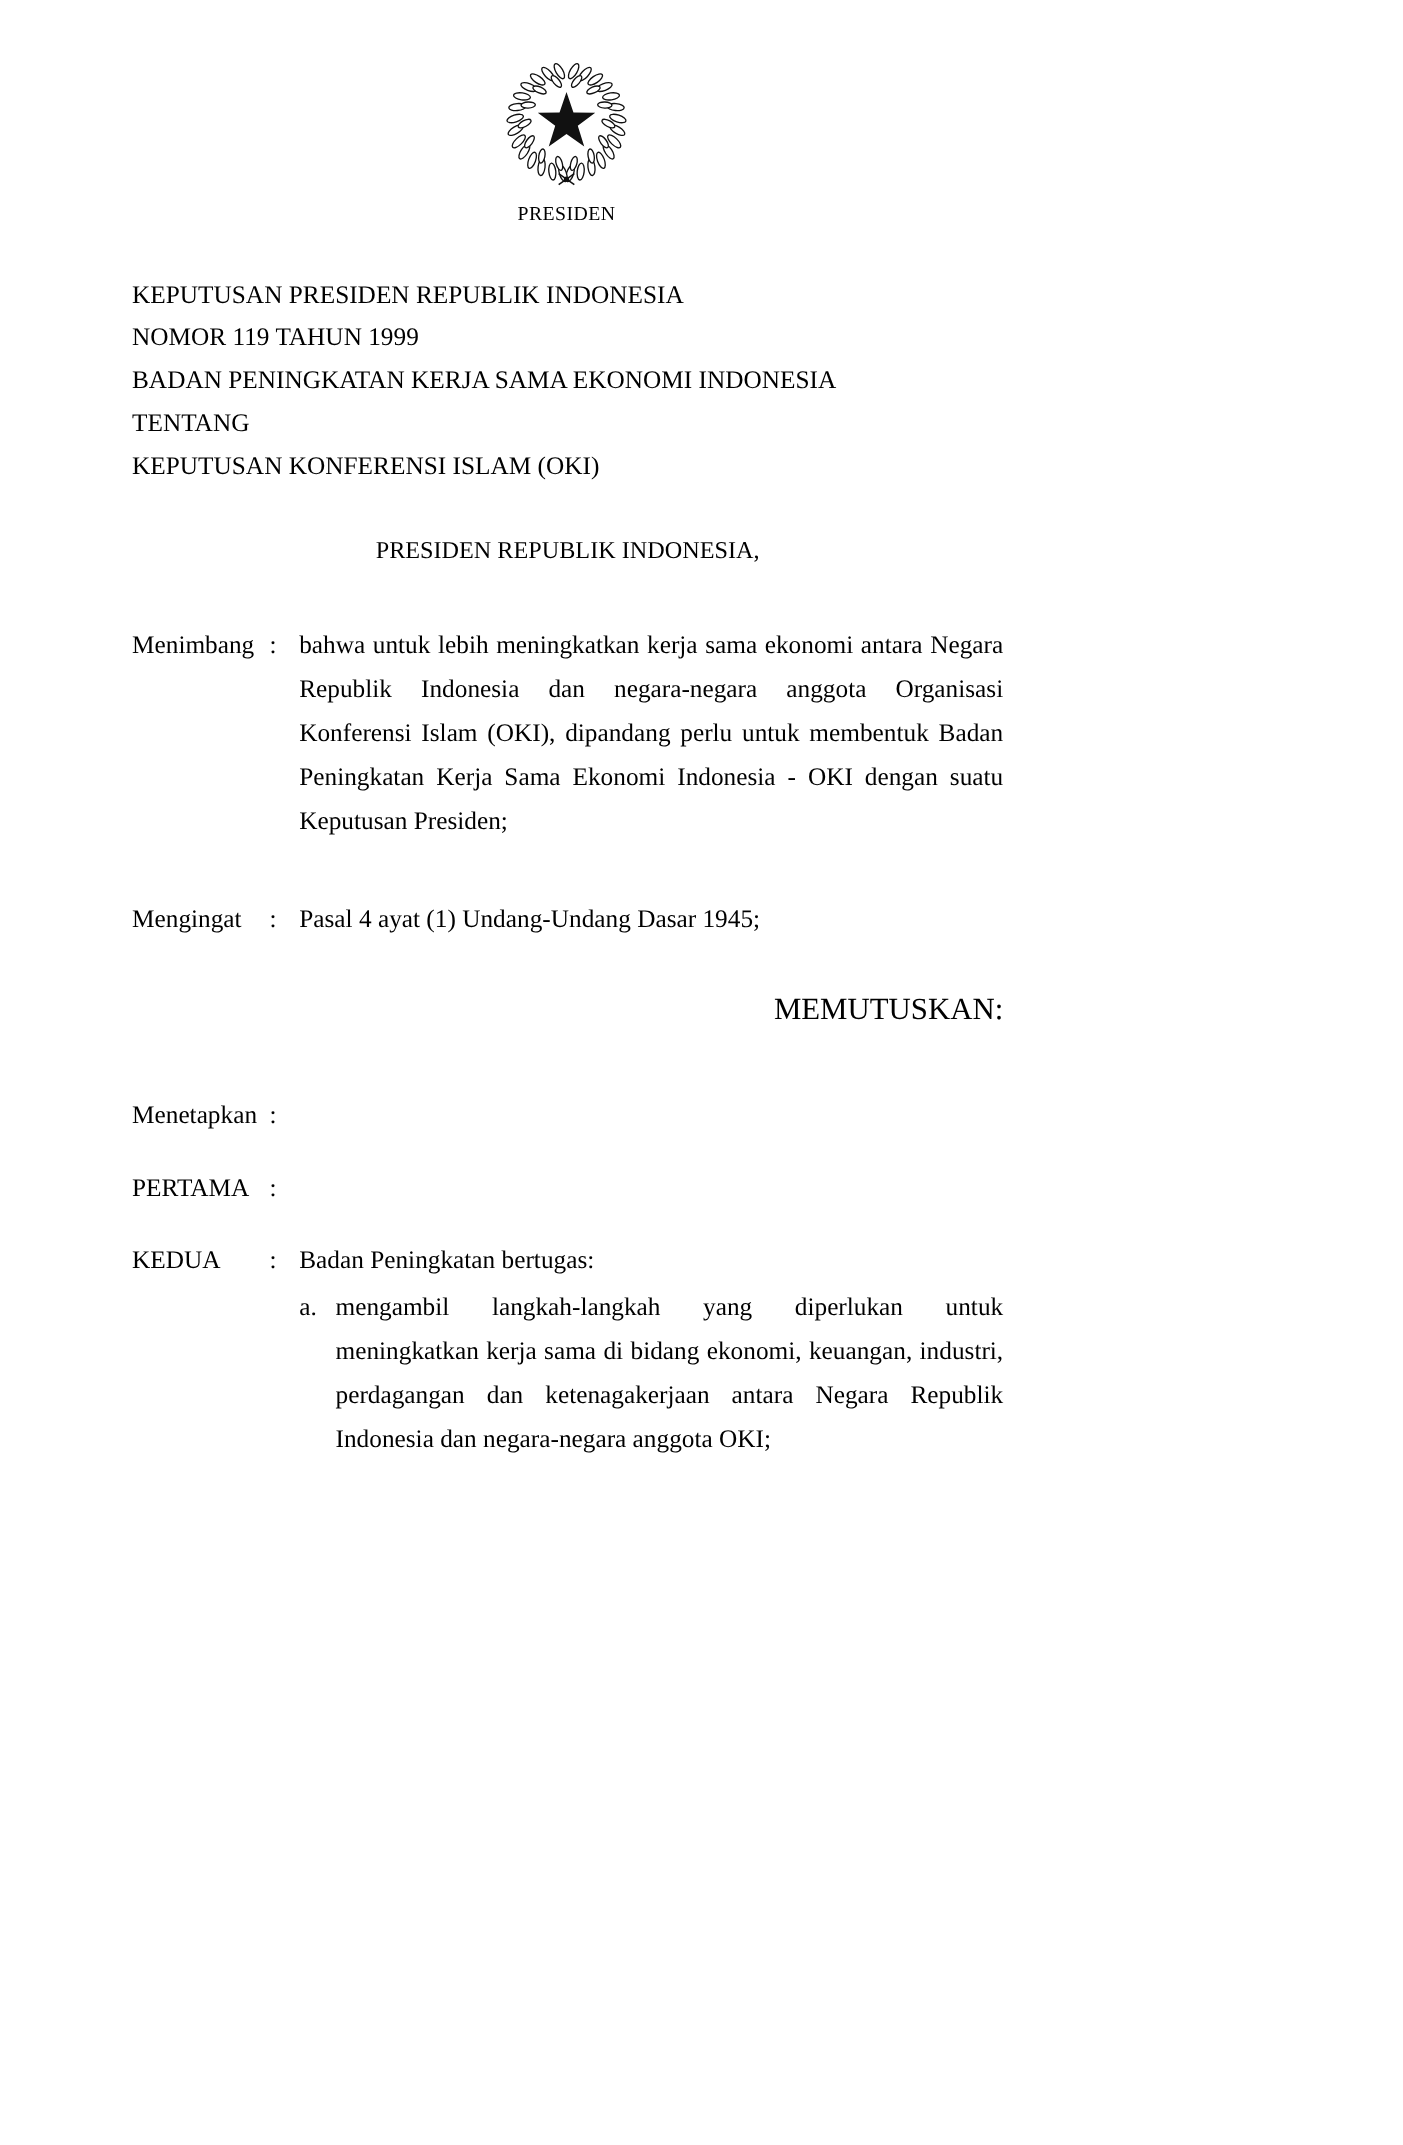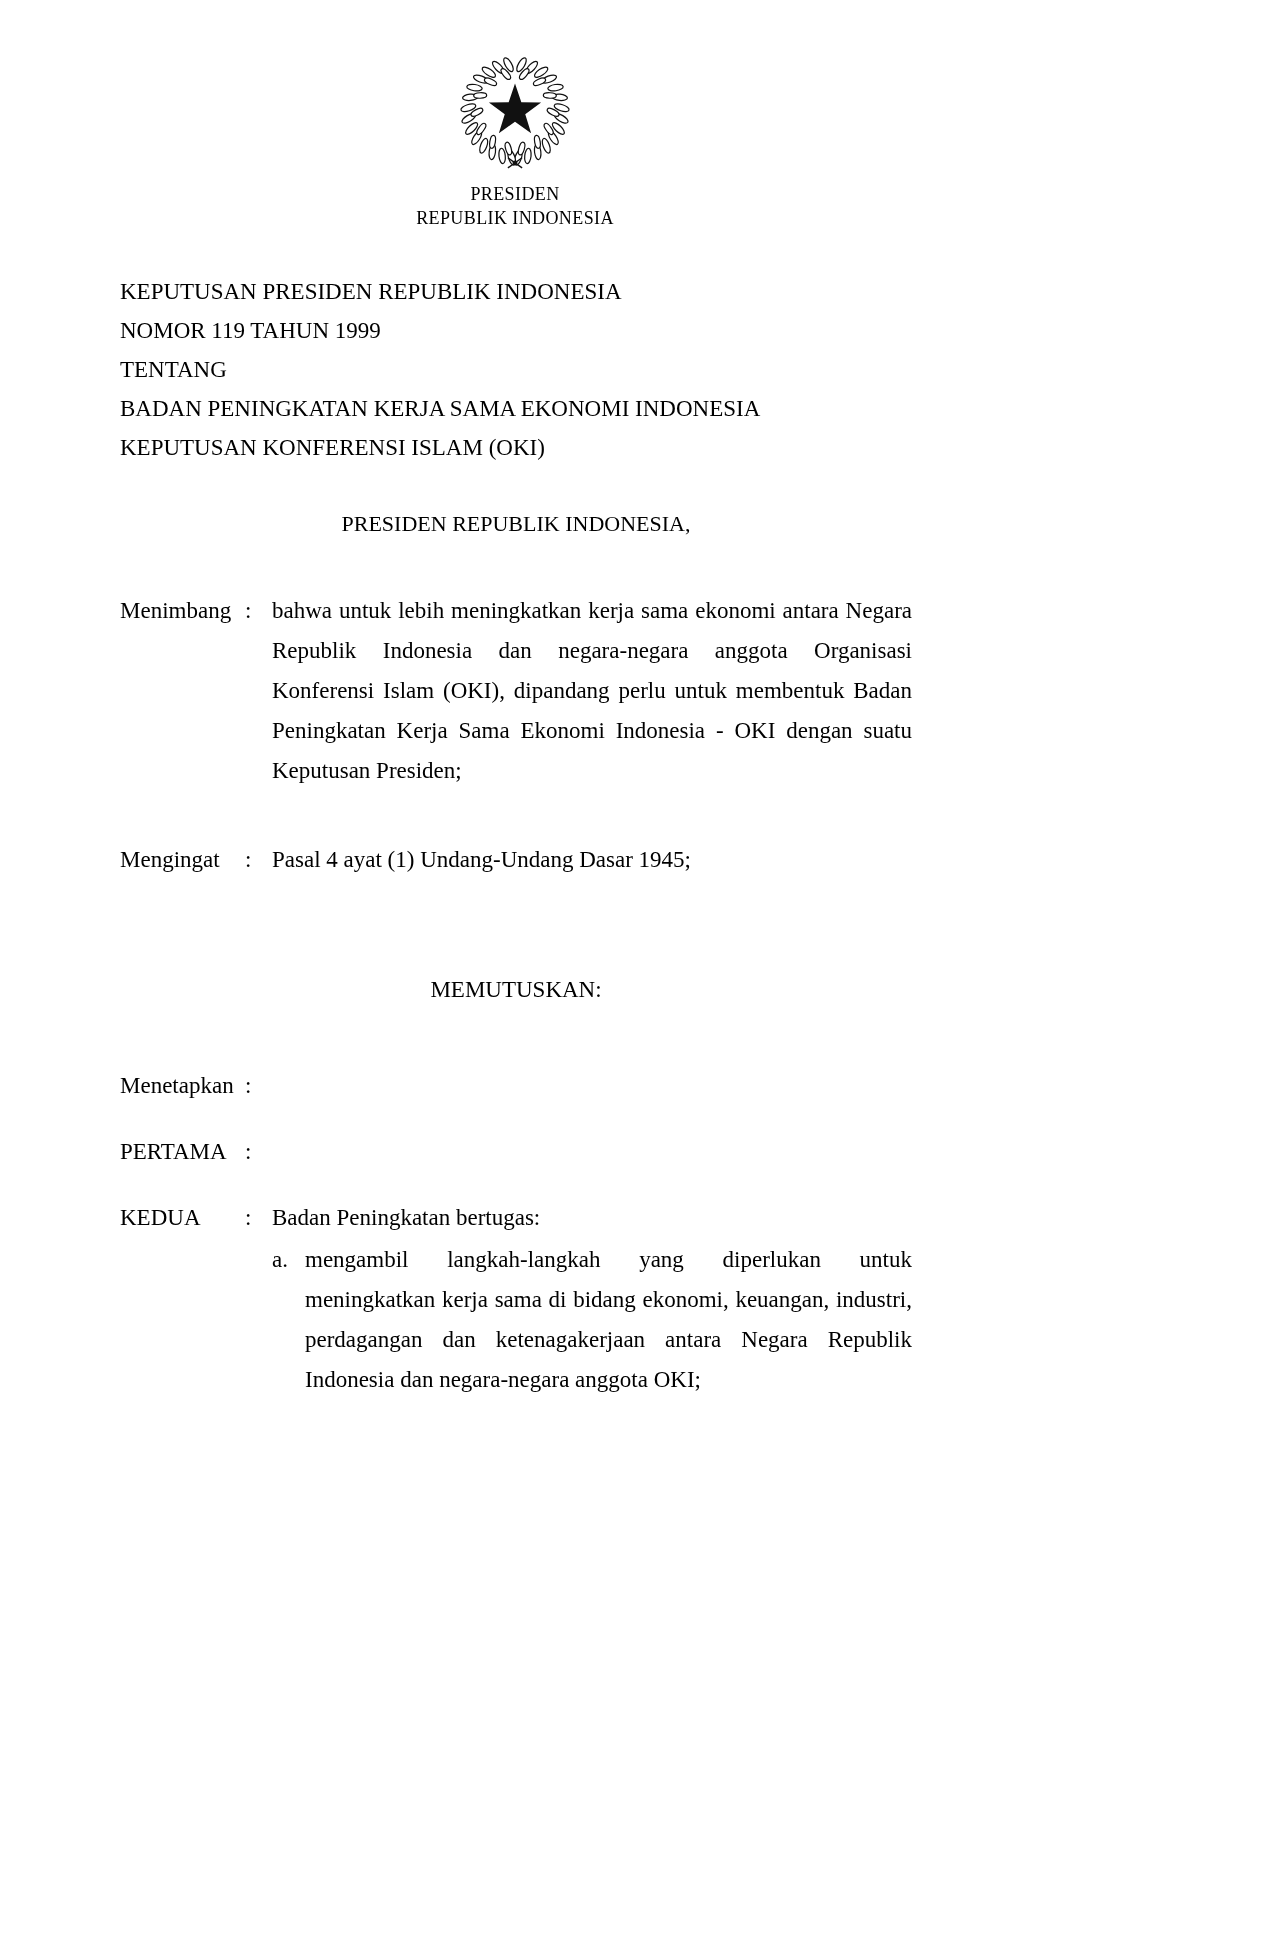--- a/index.html
+++ b/index.html
@@ -57,24 +57,24 @@
     display: grid;
     grid-template-columns: 125px 27px 1fr;
     align-items: start;
   }
   .item .label { white-space: nowrap; }
   .item .colon { text-align: left; }
   .item .text { }
   .just { text-align: justify; }
   .item-mengingat { margin-top: 49px; }
   .memutuskan {
-    margin-top: 90px;
+    margin-top: 42px;
     margin-bottom: 56px;
-    text-align: center;
-    font-size: 23px;
+    text-align: right;
+    font-size: 28px;
   }
   .item-pertama { margin-top: 26px; }
   .item-kedua { margin-top: 26px; }
   .subitem {
     display: grid;
     grid-template-columns: 33px 1fr;
     margin-top: 2px;
   }
   .seal-svg { display: block; }
 </style>
@@ -148,30 +148,29 @@
         <path d="M -7 46 L 7 56 M 7 46 L -7 56"></path>
         <circle cx="0" cy="51" r="2.4" fill="#111111" stroke="none"></circle>
       </g>
 
       <polygon points="0,-27 6.23,-8.58 25.68,-8.34 10.08,3.28 15.87,21.84 0,10.6 -15.87,21.84 -10.08,3.28 -25.68,-8.34 -6.23,-8.58" fill="#111111"></polygon>
     </svg>
   </div>
 
   <div class="letterhead">
     <div>PRESIDEN</div>
-    <div>REPUBLIK INDONESIA</div>
   </div>
 
   <div class="content">
 
     <div class="title-block">
       <div>KEPUTUSAN PRESIDEN REPUBLIK INDONESIA</div>
       <div>NOMOR 119 TAHUN 1999</div>
+      <div>BADAN PENINGKATAN KERJA SAMA EKONOMI INDONESIA</div>
       <div>TENTANG</div>
-      <div>BADAN PENINGKATAN KERJA SAMA EKONOMI INDONESIA</div>
       <div>KEPUTUSAN KONFERENSI ISLAM (OKI)</div>
     </div>
 
     <div class="salutation">PRESIDEN REPUBLIK INDONESIA,</div>
 
     <div class="decree">
 
       <div class="item item-menimbang">
         <div class="label">Menimbang</div>
         <div class="colon">:</div>

